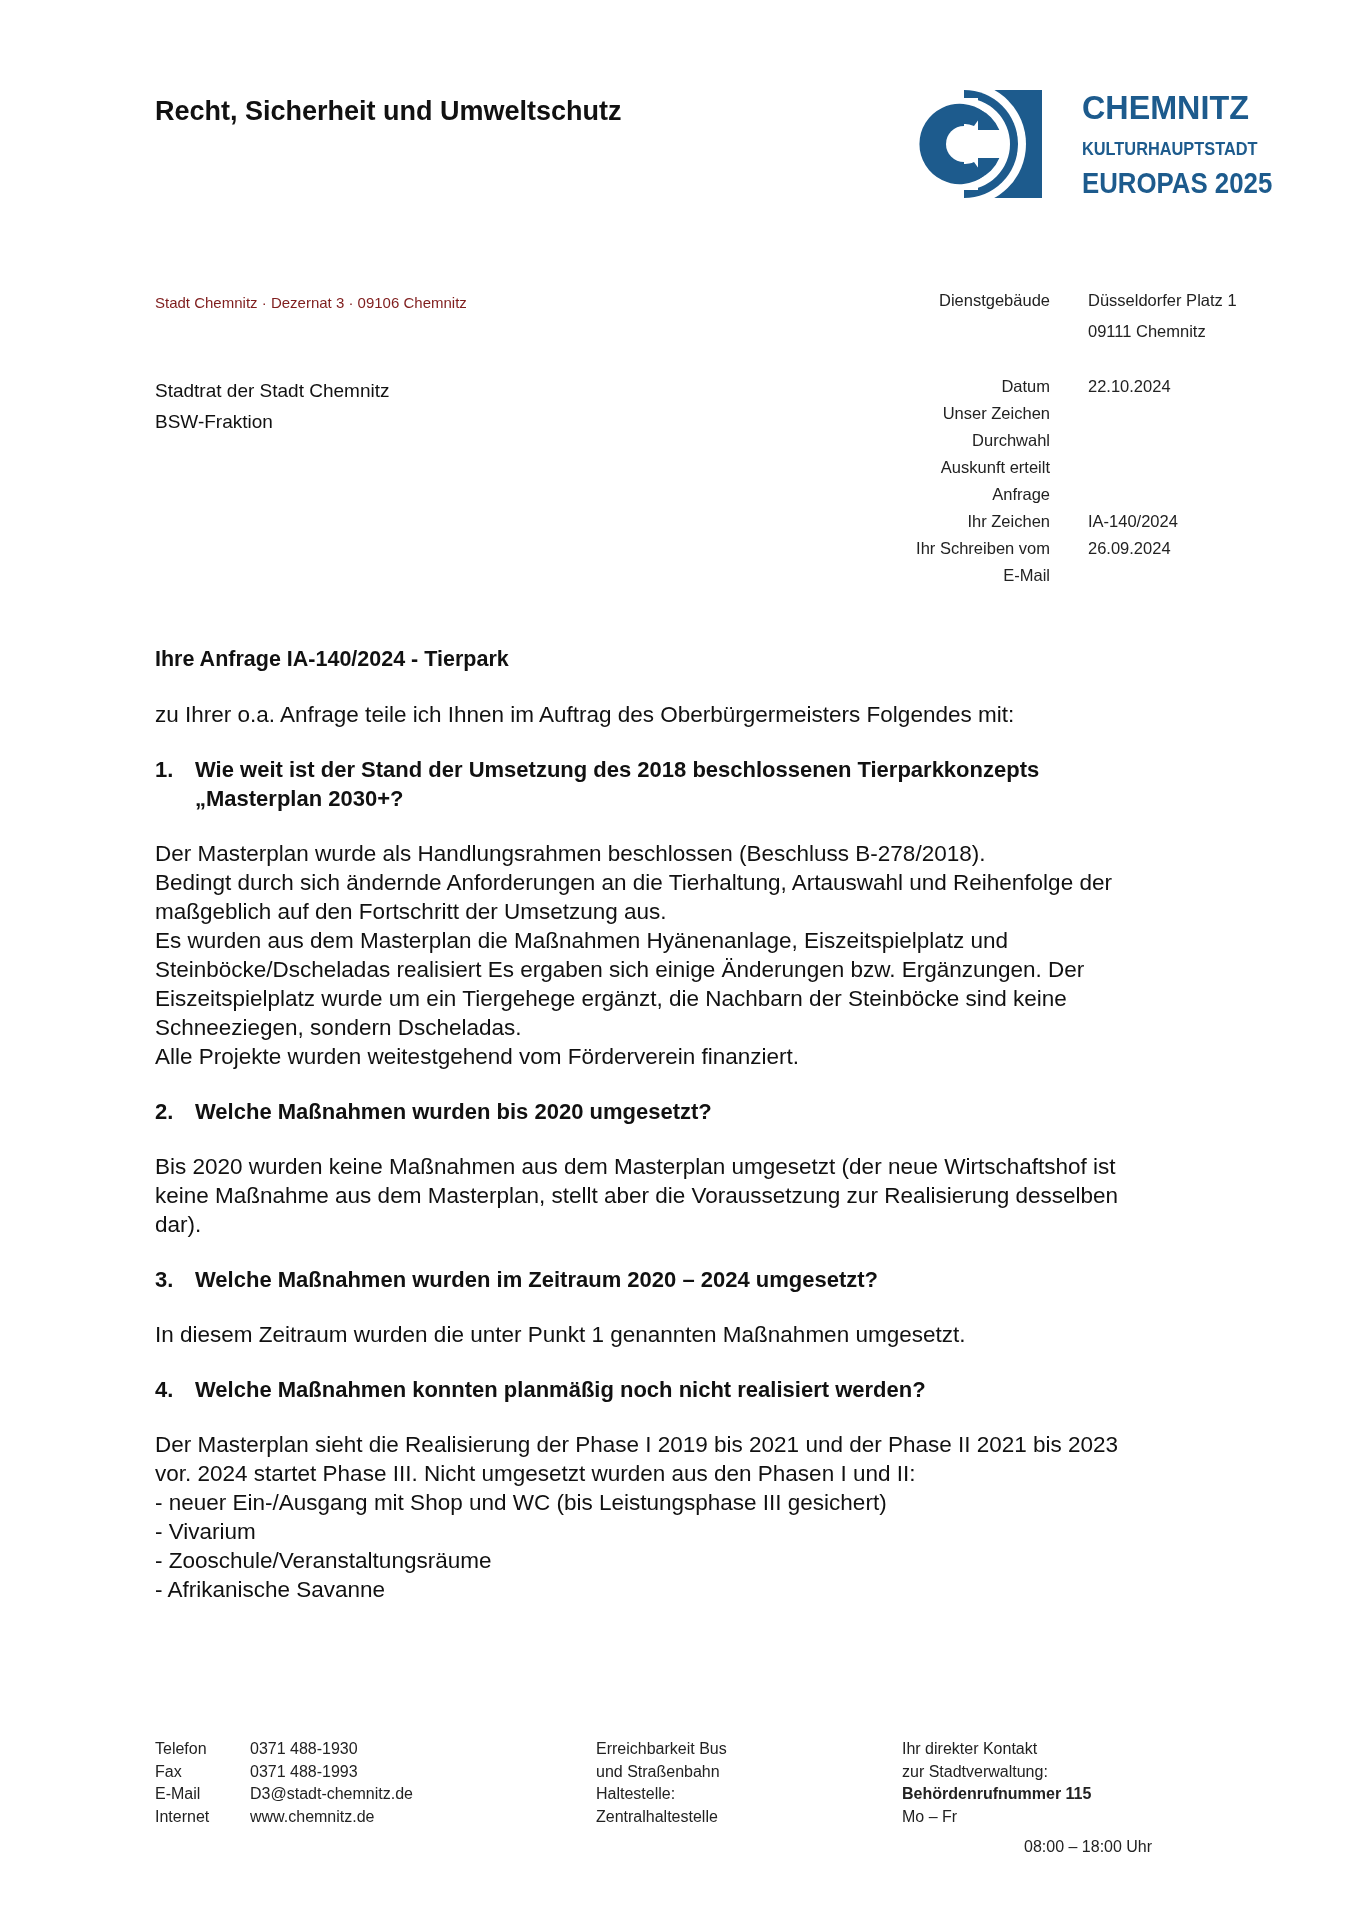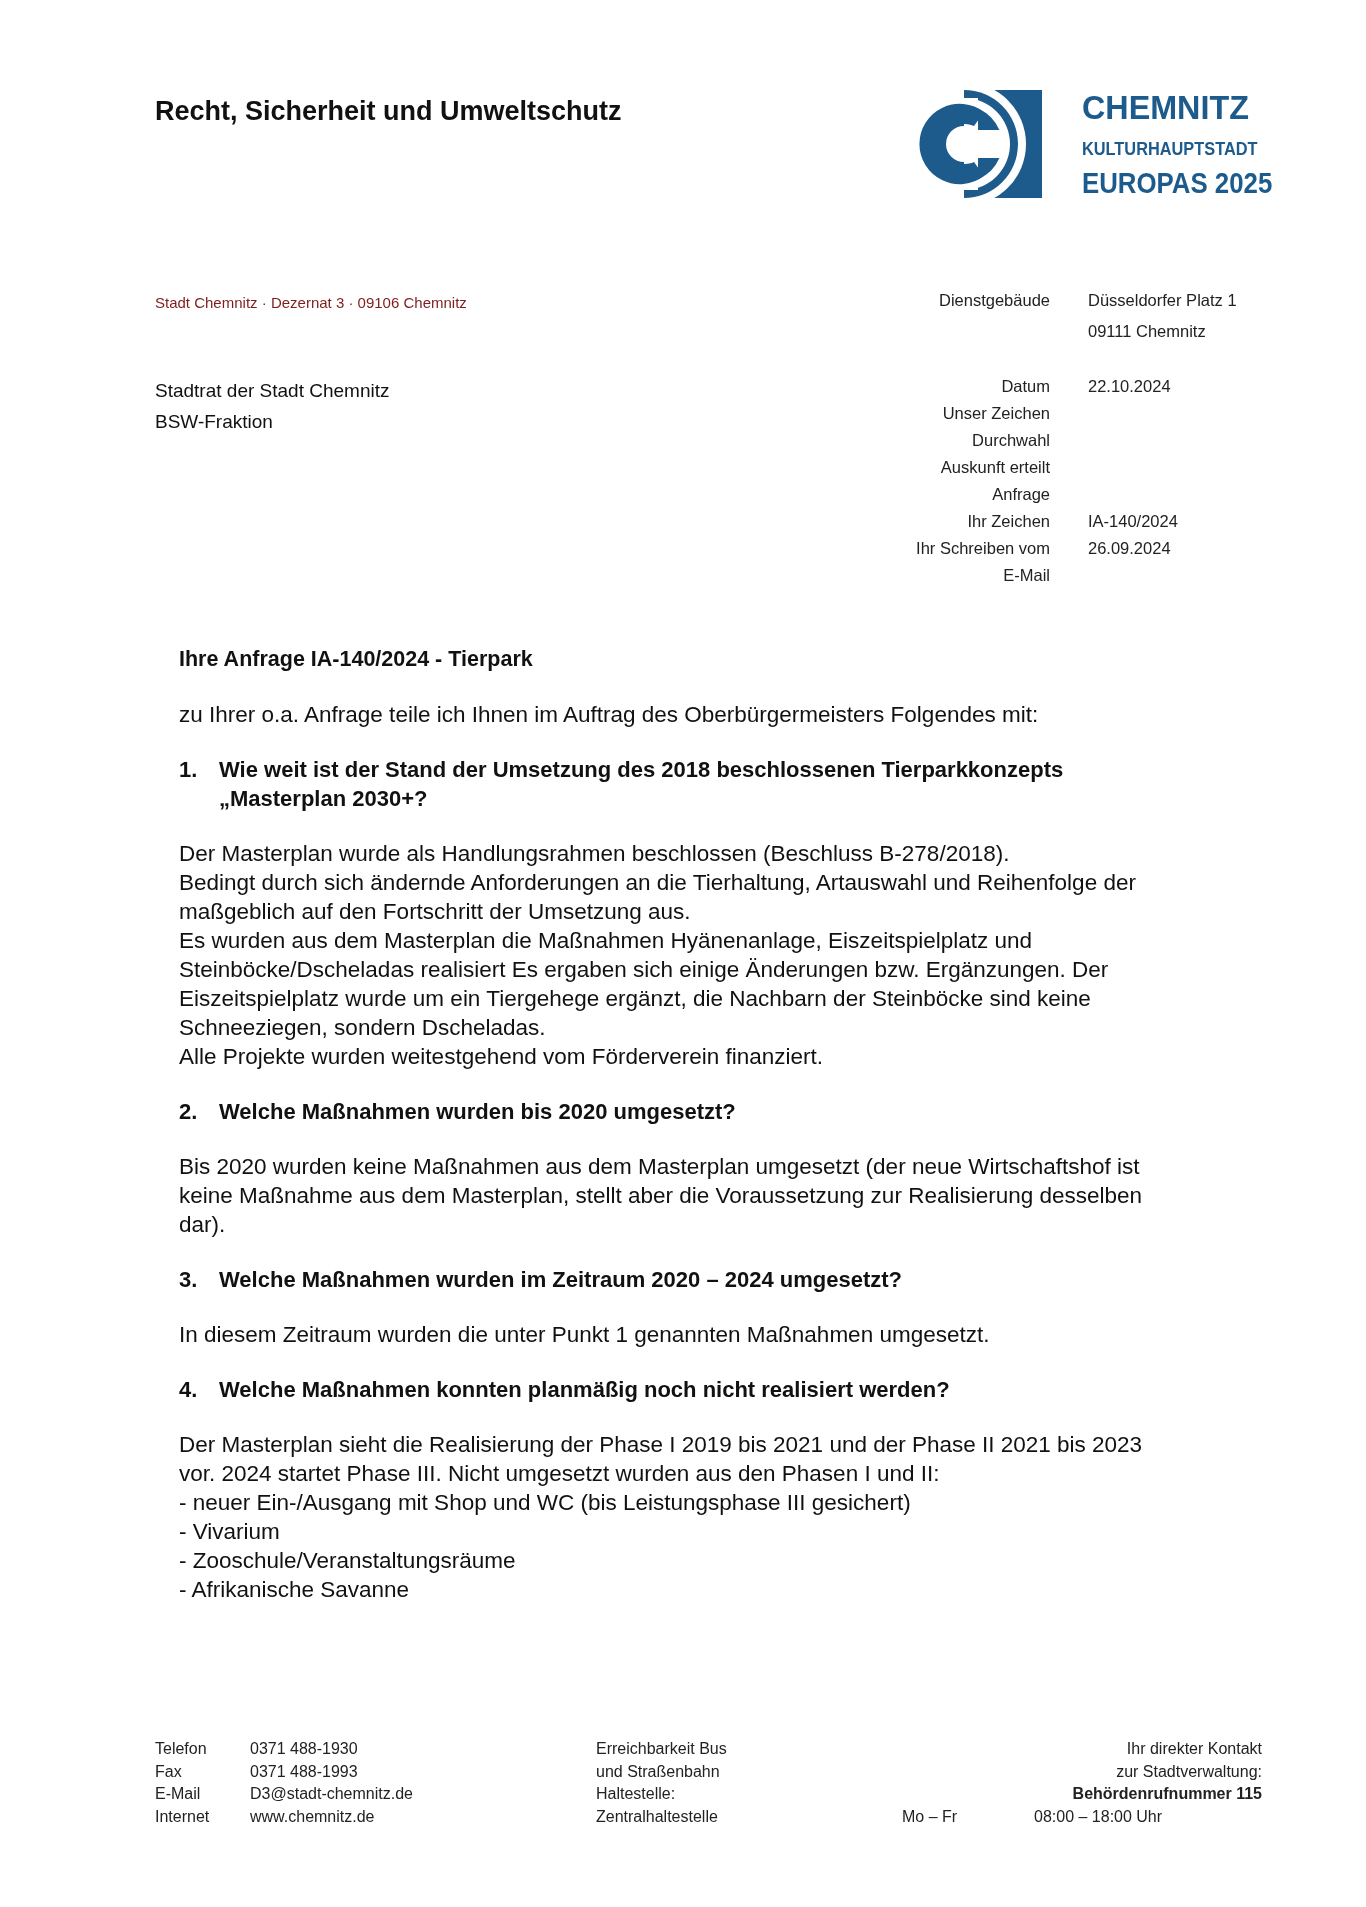--- a/index.html
+++ b/index.html
@@ -25,38 +25,38 @@
     
     .recipient { left: 155px; top: 375px; font-size: 19px; line-height: 31px; }
 
     
     .info { left: 830px; top: 291px; width: 470px; font-size: 16.5px; color: #222; }
     .info-row { position: absolute; left: 0; width: 470px; height: 26px; }
     .info-label { position: absolute; right: 250px; text-align: right; white-space: nowrap; }
     .info-value { position: absolute; left: 258px; white-space: nowrap; }
 
     
-    .body { left: 155px; top: 645px; width: 1080px; font-size: 22.5px; line-height: 29px; margin-left: 24px; }
+    .body { left: 155px; top: 645px; width: 1080px; font-size: 22.5px; line-height: 29px; }
     .subject { font-weight: bold; font-size: 21.5px; margin: 0 0 26px 0; }
     .p { margin: 0 0 26px 0; }
     .q { font-weight: bold; font-size: 22px; margin: 0 0 26px 0; position: relative; padding-left: 40px; }
     .q .qnum { position: absolute; left: 0; top: 0; }
     .answer { margin: 0 0 26px 0; }
     .line { display: block; white-space: nowrap; }
 
     
     .footer { left: 155px; top: 1738px; width: 1100px; font-size: 16px; line-height: 22.5px; color: #222; }
     .fcol { position: absolute; top: 0; }
     .fc1 { left: 0; width: 420px; }
     .fc2 { left: 441px; width: 300px; }
-    .fc3 { left: 747px; width: 360px; text-align: right; }
+    .fc3 { left: 747px; width: 360px; }
     .frow { position: relative; height: 22.5px; white-space: nowrap; }
     .flabel { position: absolute; left: 0; }
     .fval { position: absolute; left: 95px; }
-    .fc3 .fval { left: 132px; }
+    .fc3 .fval { left: 122px; margin-top: 30px; }
     .bold { font-weight: bold; }
   </style>
 </head>
 <body>
 
 <div class="abs dept">
   <div>Recht, Sicherheit und Umweltschutz</div>
 </div>
 
 <div class="abs logo">

